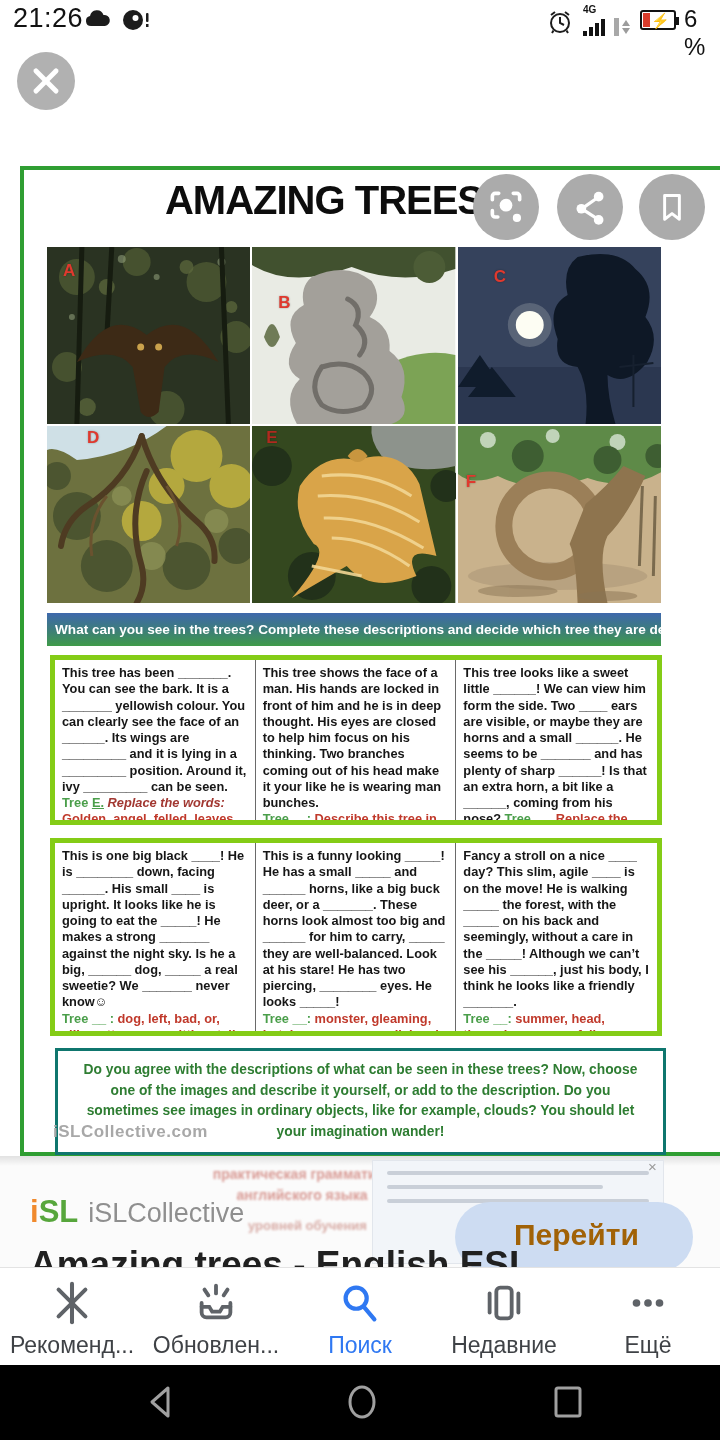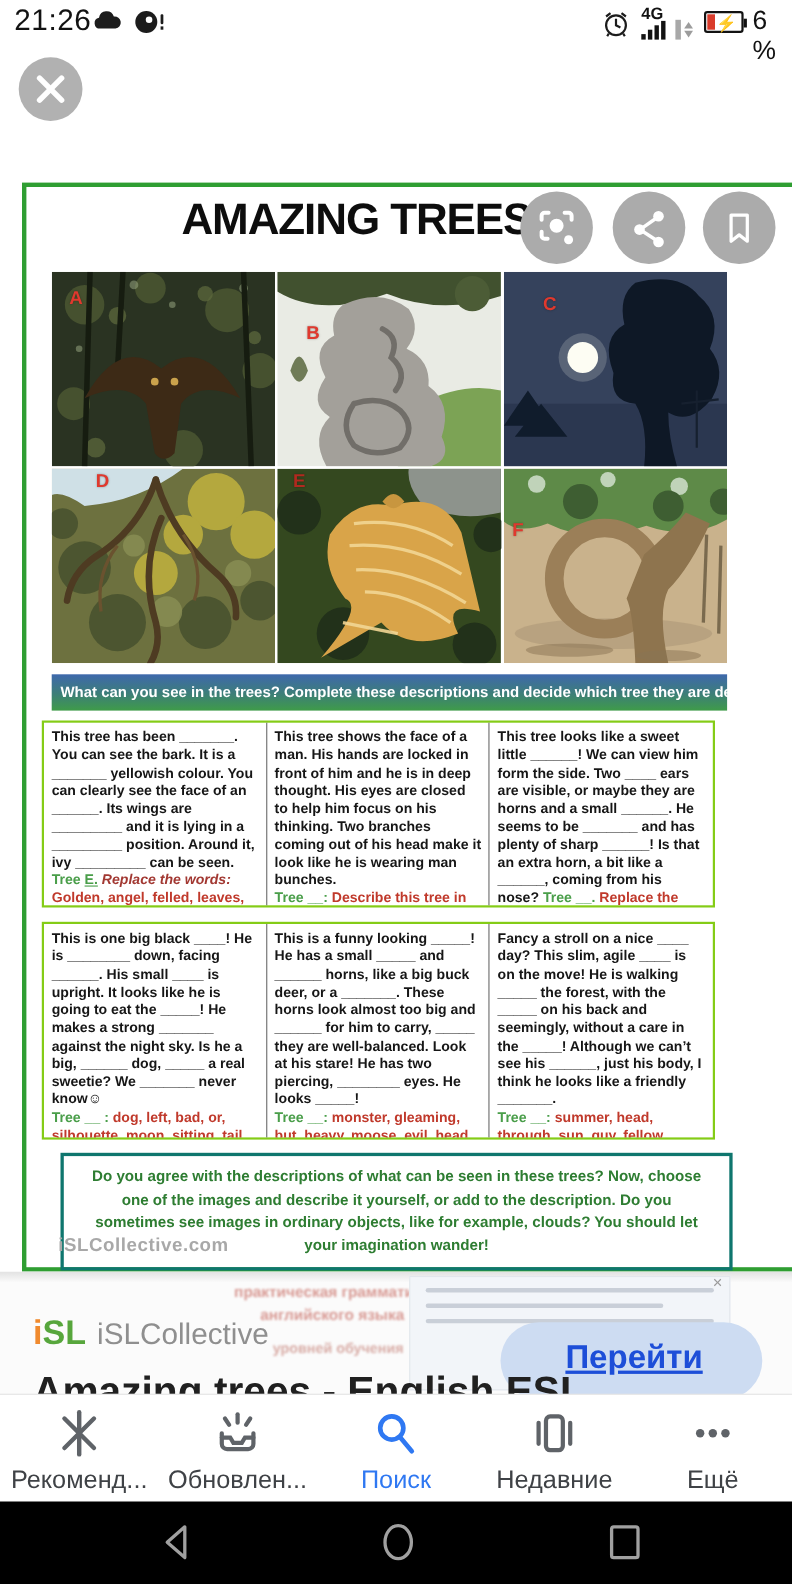--- a/index.html
+++ b/index.html
@@ -6,21 +6,21 @@
   *{box-sizing:border-box;}
   body{font-family:"Liberation Sans",sans-serif;}
   #screen{position:relative;width:720px;height:1440px;overflow:hidden;background:#fff;}
 
   
   .statusbar{position:absolute;left:0;top:0;width:572px;height:42px;background:#fff;}
   .time{position:absolute;left:13px;top:3px;font-size:27px;font-weight:500;color:#121212;letter-spacing:.5px;}
   .sb-cloud{position:absolute;left:84px;top:9px;}
   .sb-disc{position:absolute;left:122px;top:9px;}
   .sb-clock{position:absolute;left:547px;top:9px;}
-  .net-4g{position:absolute;left:583px;top:4px;font-size:15px;font-weight:700;color:#121212;}
+  .net-4g{position:absolute;left:583px;top:4px;font-size:10px;font-weight:700;color:#121212;}
   .sig{position:absolute;left:583px;top:18px;display:flex;align-items:flex-end;gap:2px;height:18px;}
   .sig i{display:block;width:4px;background:#121212;}
   .sig2{position:absolute;left:614px;top:18px;width:5px;height:18px;background:#a8a8a8;}
   .updown{position:absolute;left:622px;top:20px;display:flex;flex-direction:column;gap:2px;}
   .updown b{width:0;height:0;border-left:4px solid transparent;border-right:4px solid transparent;}
   .updown .up{border-bottom:6px solid #9c9c9c;}
   .updown .dn{border-top:6px solid #9c9c9c;}
   .batt{position:absolute;left:640px;top:10px;width:36px;height:20px;border:2px solid #121212;border-radius:3px;}
   .batt .red{position:absolute;left:1px;top:1px;bottom:1px;width:7px;background:#d93b2b;}
   .batt .bolt{position:absolute;left:9px;top:0px;font-size:15px;color:#121212;}
@@ -42,21 +42,21 @@
   .photos{position:absolute;left:23px;top:77px;width:614px;height:356px;display:grid;grid-template-columns:repeat(3,1fr);grid-template-rows:repeat(2,1fr);gap:2px;background:#fff;}
   .ph{position:relative;overflow:hidden;}
   .ph svg{position:absolute;left:0;top:0;width:100%;height:100%;}
   .ph .tag{position:absolute;font-size:17px;font-weight:800;color:#e0392e;text-shadow:0 0 2px rgba(0,0,0,.35);}
 
   
   .banner{position:absolute;left:23px;top:443px;width:614px;height:33px;background:linear-gradient(180deg,#3e68ac 0%,#3d7f77 55%,#3f9b49 100%);display:flex;align-items:center;}
   .banner span{color:#fff;font-weight:700;font-size:13.6px;padding:0 8px;white-space:nowrap;}
 
   
-  .boxrow{position:absolute;left:14px;width:612px;display:grid;grid-template-columns:1fr 1fr 1fr;border:2px solid #84cc16;background:#fff;}
+  .boxrow{position:absolute;left:26px;width:612px;display:grid;grid-template-columns:1fr 1fr 1fr;border:5px solid #84cc16;background:#fff;}
   .boxrow.r1{top:485px;height:170px;}
   .boxrow.r2{top:668px;height:198px;}
   .cell{padding:5px 6px 4px 7px;border-right:1px solid #6a6a6a;overflow:hidden;font-size:12.8px;line-height:1.27;color:#161616;font-weight:600;}
   .cell:last-child{border-right:none;}
   .tgreen{color:#4a9e4a;font-weight:700;}
   .tgreen .u{text-decoration:underline;}
   .tmid{color:#a23832;font-weight:700;font-style:italic;}
   .tred{color:#c0392b;font-weight:700;}
 
   
@@ -66,21 +66,21 @@
 
   
   .behind{position:absolute;left:0;top:1156px;width:720px;height:112px;background:#fbfbfb;overflow:hidden;}
   .behind .shade{position:absolute;left:0;top:0;width:720px;height:10px;background:linear-gradient(180deg,rgba(0,0,0,.10),rgba(0,0,0,0));}
   .fade-red{position:absolute;left:182px;top:8px;width:240px;text-align:center;color:#d89a94;font-size:14px;font-weight:700;filter:blur(1px);line-height:1.5;}
   .fade-red2{position:absolute;left:248px;top:62px;color:#d8aca6;font-size:13px;font-weight:700;filter:blur(1.2px);}
   .fade-box{position:absolute;left:372px;top:4px;width:292px;height:104px;background:#f2f5f9;border:1px solid #e2e6ec;filter:blur(.6px);}
   .fade-box i{display:block;height:4px;background:#c9cfd8;margin:10px 14px 0 14px;border-radius:2px;}
   .fade-x{position:absolute;left:648px;top:2px;color:#9a9a9a;font-size:15px;}
   .pill{position:absolute;left:455px;top:46px;width:238px;height:70px;background:#cddcf2;border-radius:38px;}
-  .golink{position:absolute;left:514px;top:62px;font-size:30px;font-weight:600;color:#1d4ed8;cursor:pointer;text-decoration:underline;}
+  .golink{position:absolute;left:514px;top:62px;font-size:30px;font-weight:600;color:#a16207;cursor:pointer;}
   .isl-row{position:absolute;left:30px;top:38px;display:flex;align-items:baseline;gap:10px;}
   .isl-mark{font-size:31px;font-weight:800;}
   .isl-mark .i{color:#f08a2e;}
   .isl-mark .sl{color:#57a63c;}
   .isl-name{font-size:27px;color:#8f8f8f;}
   .cut-title{position:absolute;left:30px;top:88px;width:560px;height:24px;overflow:hidden;font-size:37px;font-weight:700;color:#202020;}
 
   
   .bnav{position:absolute;left:0;top:1268px;width:720px;height:97px;background:#fff;box-shadow:0 -1px 0 #e3e3e3;display:flex;text-align:center;}
   .bnav .item{flex:1;display:flex;flex-direction:column;align-items:center;justify-content:flex-start;padding-top:12px;cursor:pointer;}
@@ -332,21 +332,21 @@
       <span>What can you see in the trees? Complete these descriptions and decide which tree they are describing.</span>
     </div>
 
     <div class="boxrow r1">
       <div class="cell">
         <span>This tree has been _______. You can see the bark. It is a _______ yellowish colour. You can clearly see the face of an ______. Its wings are _________ and it is lying in a _________ position. Around it, ivy _________ can be seen.</span><br>
         <span class="tgreen"><span>Tree </span><span class="u">E.</span></span><span class="tmid"> Replace the words:</span><br>
         <span class="tred">Golden, angel, felled, leaves, horizontal, outspread,</span>
       </div>
       <div class="cell">
-        <span>This tree shows the face of a man. His hands are locked in front of him and he is in deep thought. His eyes are closed to help him focus on his thinking. Two branches coming out of his head make it look like he is wearing man bunches.</span><br>
+        <span>This tree shows the face of a man. His hands are locked in front of him and he is in deep thought. His eyes are closed to help him focus on his thinking. Two branches coming out of his head make it your like he is wearing man bunches.</span><br>
         <span class="tgreen">Tree __:</span><span class="tred"> Describe this tree in your own words.</span>
       </div>
       <div class="cell">
         <span>This tree looks like a sweet little ______! We can view him form the side. Two ____ ears are visible, or maybe they are horns and a small ______. He seems to be _______ and has plenty of sharp ______! Is that an extra horn, a bit like a ______, coming from his nose? </span><span class="tgreen">Tree __.</span><span class="tred"> Replace the words: huge, eye, smiling, dragon, teeth, rhino,</span>
       </div>
     </div>
 
     <div class="boxrow r2">
       <div class="cell">
         <span>This is one big black ____! He is ________ down, facing ______. His small ____ is upright. It looks like he is going to eat the _____! He makes a strong _______ against the night sky. Is he a big, ______ dog, _____ a real sweetie? We _______ never know☺</span><br>

